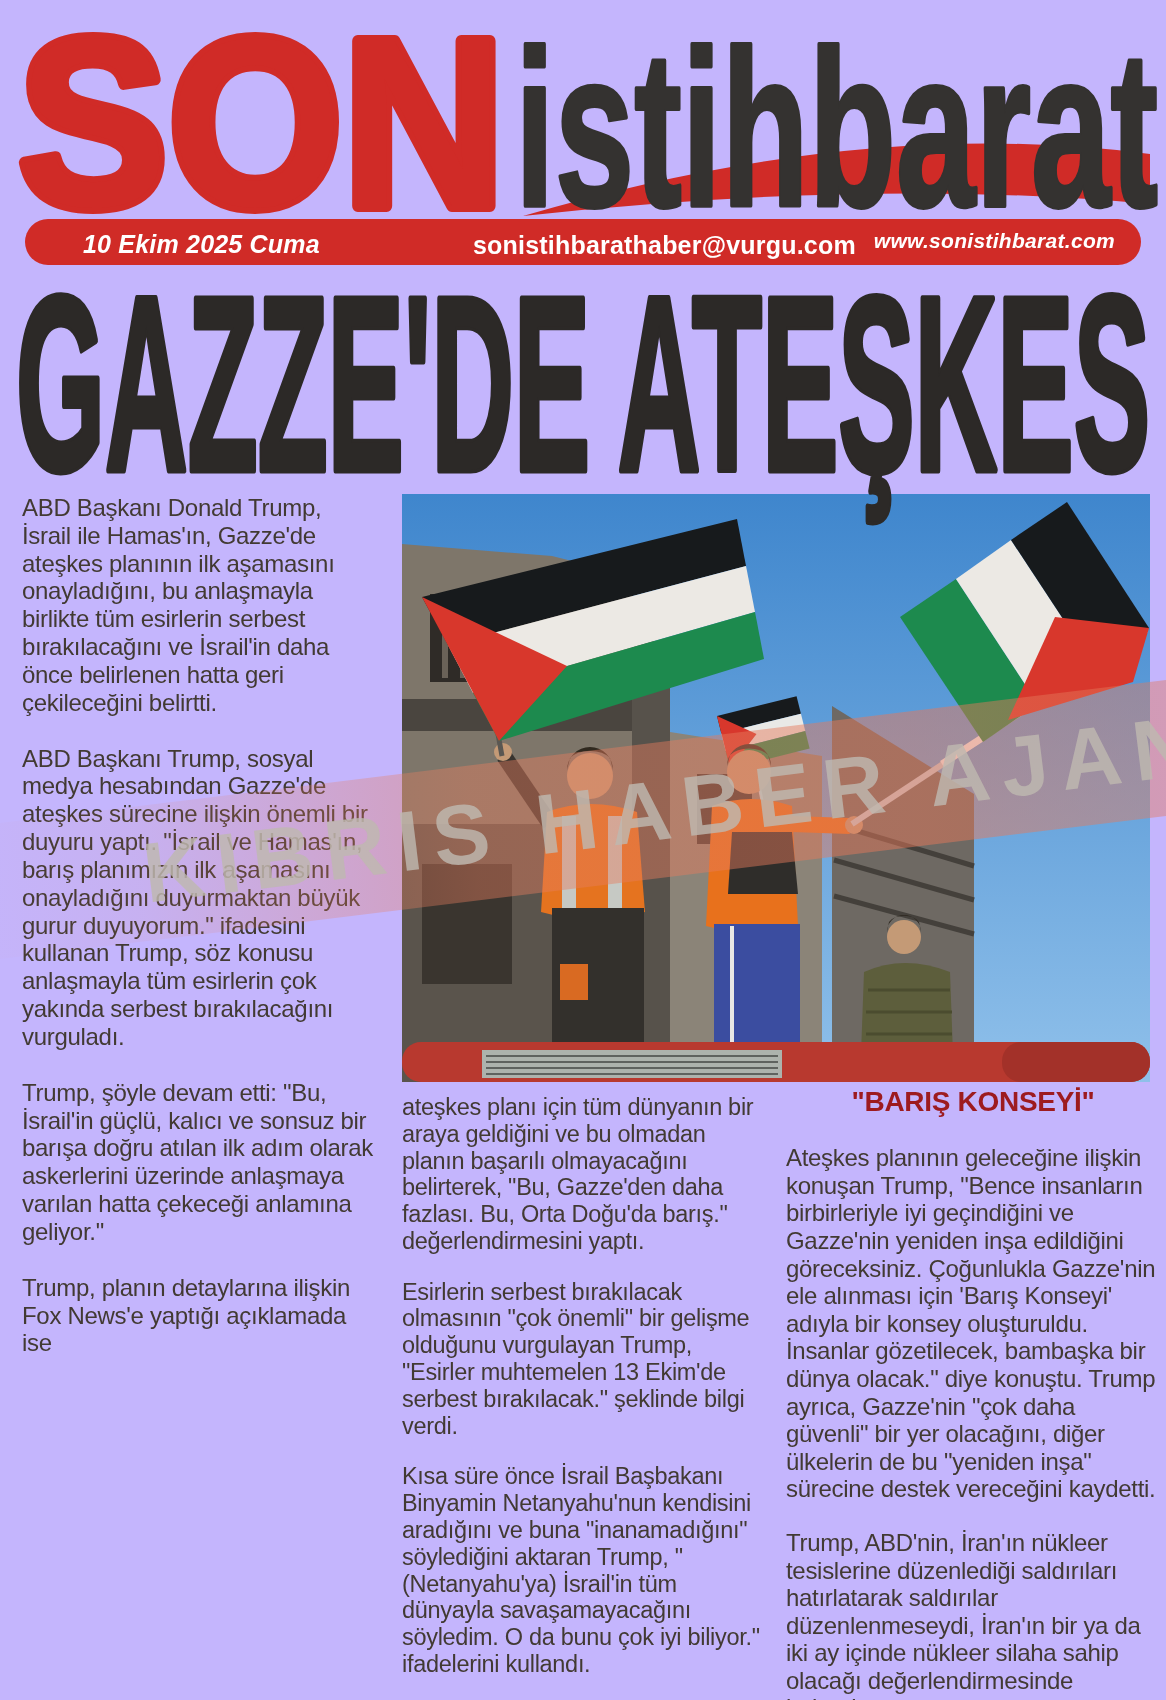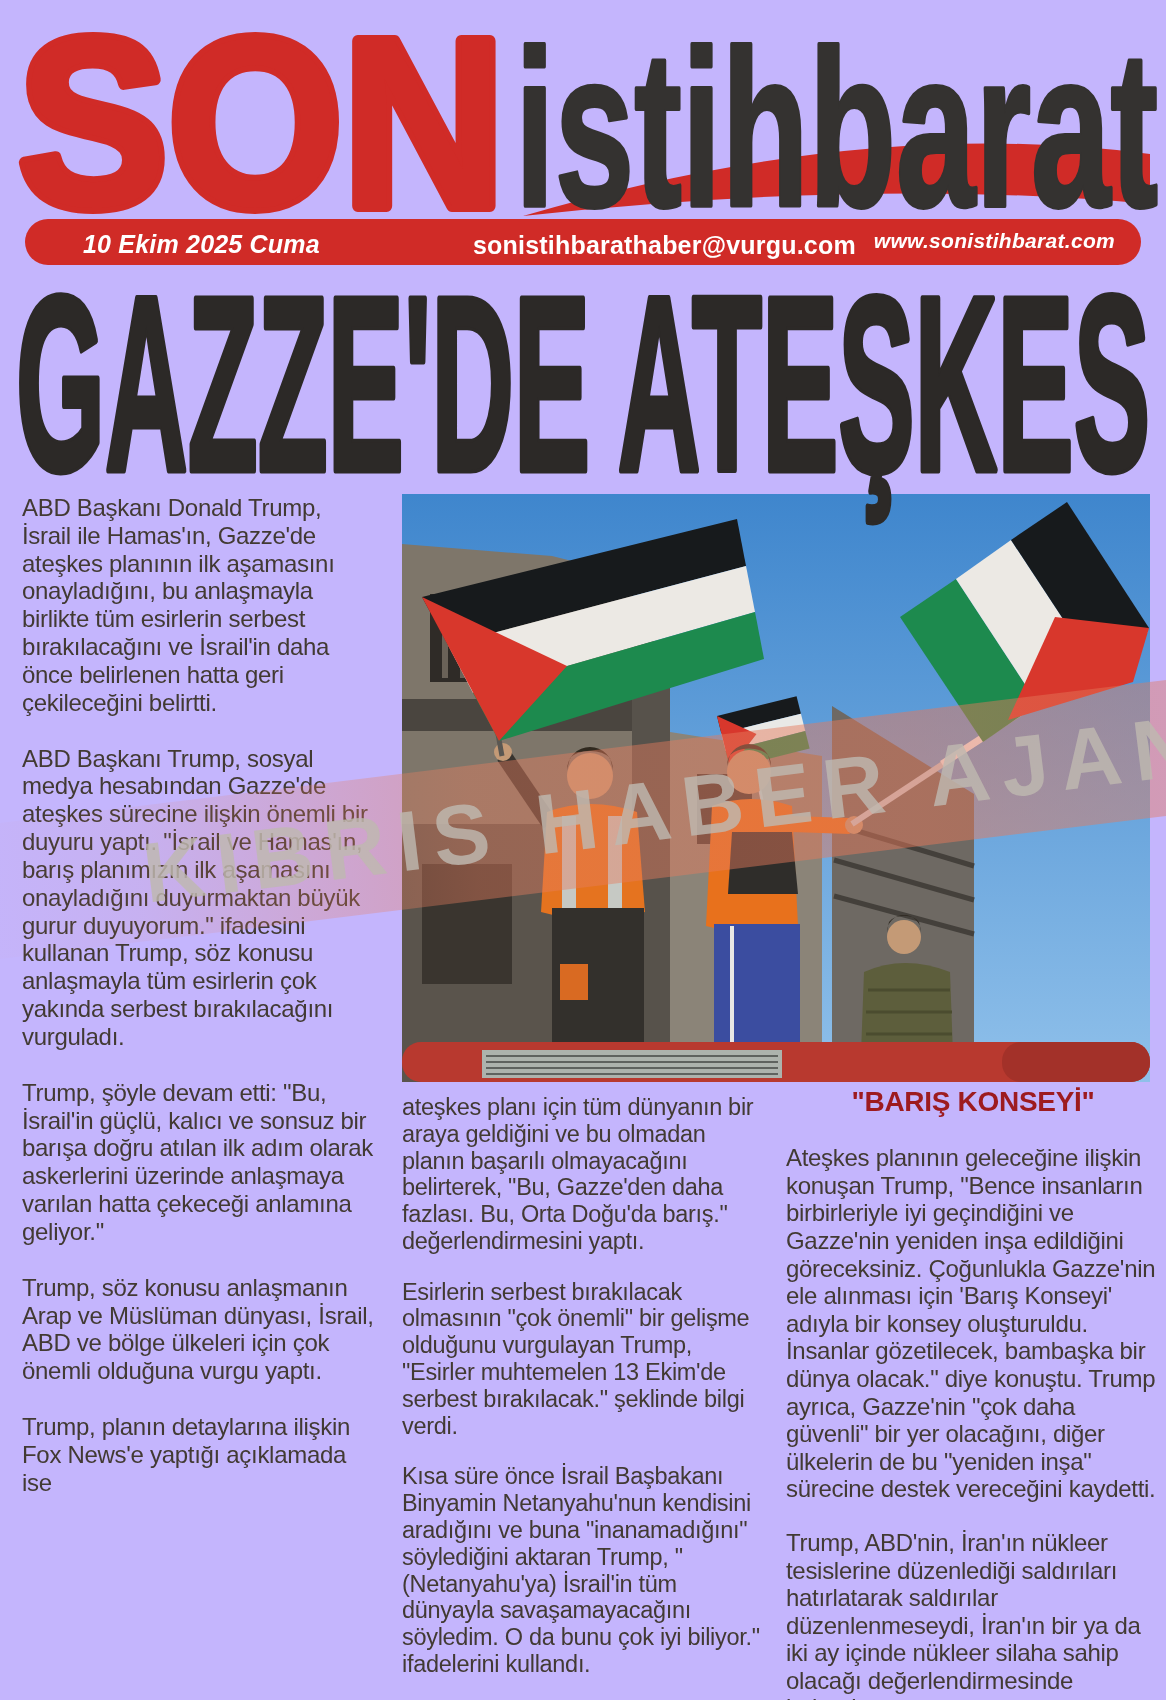--- a/index.html
+++ b/index.html
@@ -186,21 +186,20 @@
   </div>
 
   <div class="watermark">
     <span>KIBRIS HABER AJANS</span>
   </div>
 
   <div class="col col-left">
     <p>ABD Başkanı Donald Trump, İsrail ile Hamas'ın, Gazze'de ateşkes planının ilk aşamasını onayladığını, bu anlaşmayla birlikte tüm esirlerin serbest bırakılacağını ve İsrail'in daha önce belirlenen hatta geri çekileceğini belirtti.</p>
     <p>ABD Başkanı Trump, sosyal medya hesabından Gazze'de ateşkes sürecine ilişkin önemli bir duyuru yaptı. "İsrail ve Hamas'ın, barış planımızın ilk aşamasını onayladığını duyurmaktan büyük gurur duyuyorum." ifadesini kullanan Trump, söz konusu anlaşmayla tüm esirlerin çok yakında serbest bırakılacağını vurguladı.</p>
     <p>Trump, şöyle devam etti: "Bu, İsrail'in güçlü, kalıcı ve sonsuz bir barışa doğru atılan ilk adım olarak askerlerini üzerinde anlaşmaya varılan hatta çekeceği anlamına geliyor."</p>
-    <p>Trump, söz konusu anlaşmanın Arap ve Müslüman dünyası, İsrail, ABD ve bölge ülkeleri için çok önemli olduğuna vurgu yaptı.</p>
     <p>Trump, planın detaylarına ilişkin Fox News'e yaptığı açıklamada ise</p>
   </div>
 
   <div class="col col-mid">
     <p>ateşkes planı için tüm dünyanın bir araya geldiğini ve bu olmadan planın başarılı olmayacağını belirterek, "Bu, Gazze'den daha fazlası. Bu, Orta Doğu'da barış." değerlendirmesini yaptı.</p>
     <p>Esirlerin serbest bırakılacak olmasının "çok önemli" bir gelişme olduğunu vurgulayan Trump, "Esirler muhtemelen 13 Ekim'de serbest bırakılacak." şeklinde bilgi verdi.</p>
     <p>Kısa süre önce İsrail Başbakanı Binyamin Netanyahu'nun kendisini aradığını ve buna "inanamadığını" söylediğini aktaran Trump, "(Netanyahu'ya) İsrail'in tüm dünyayla savaşamayacağını söyledim. O da bunu çok iyi biliyor." ifadelerini kullandı.</p>
   </div>
 
   <div class="col col-right">

